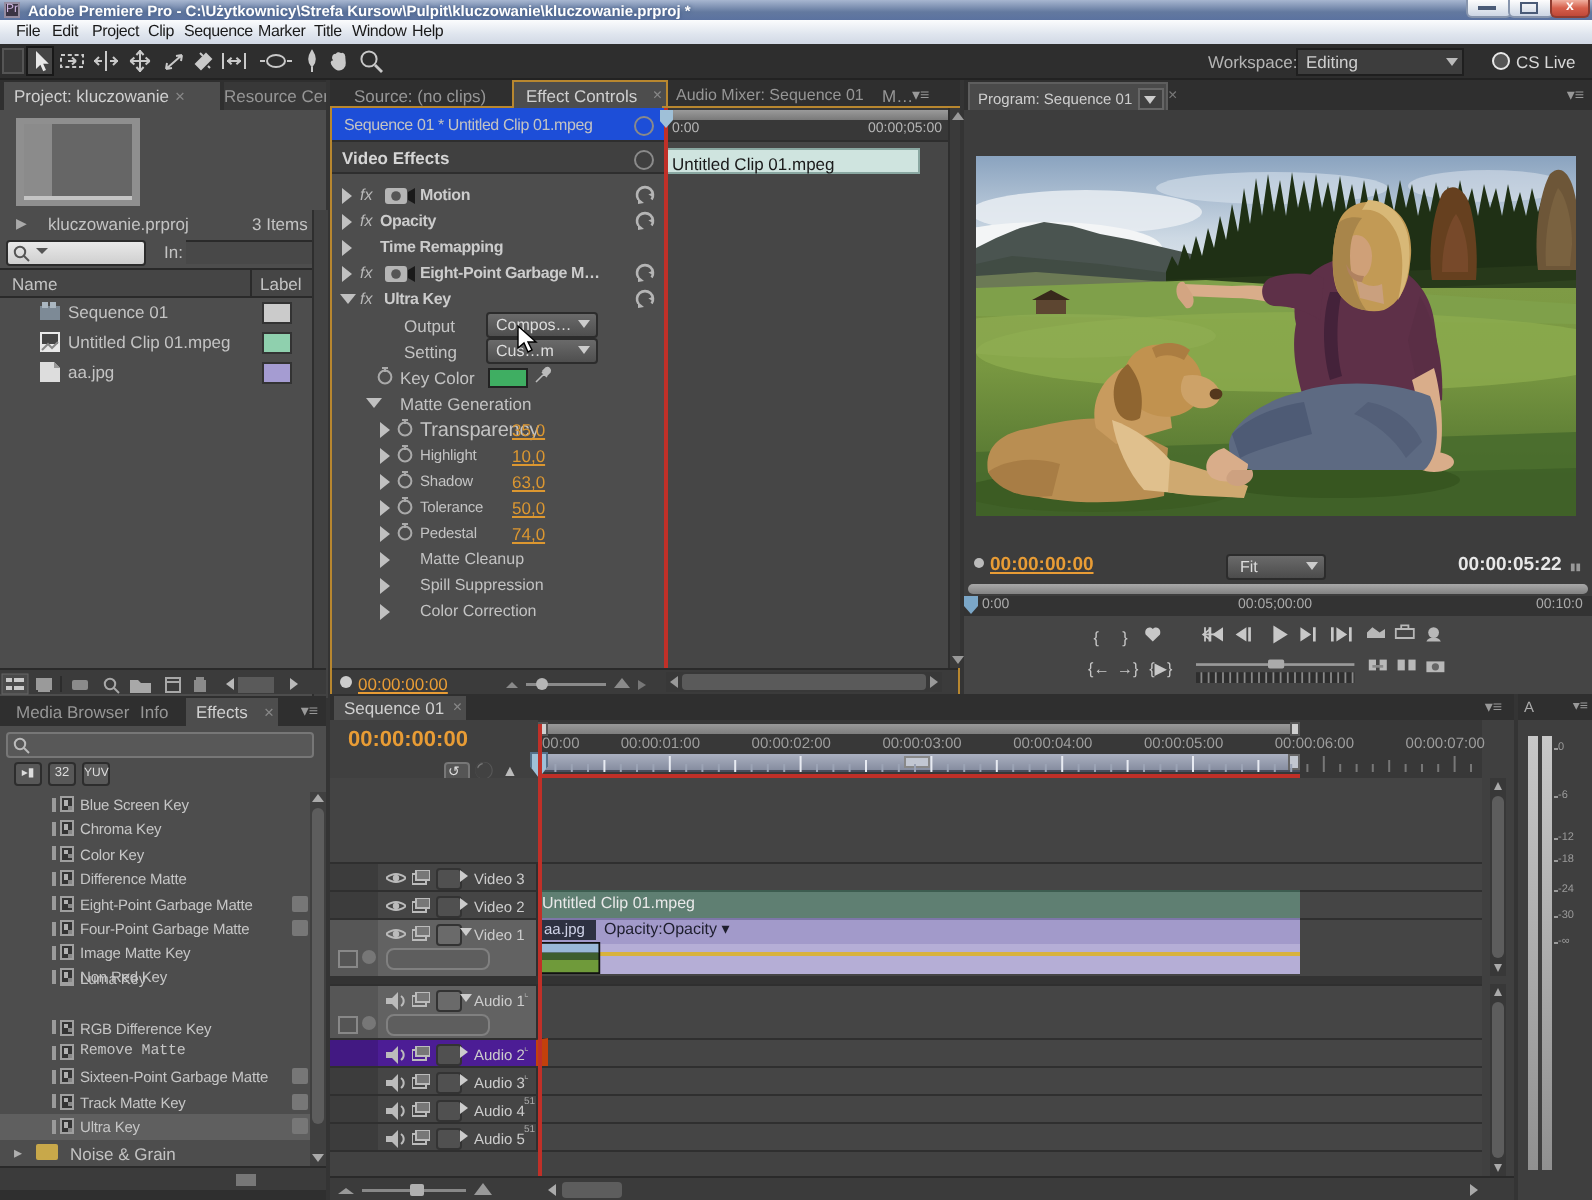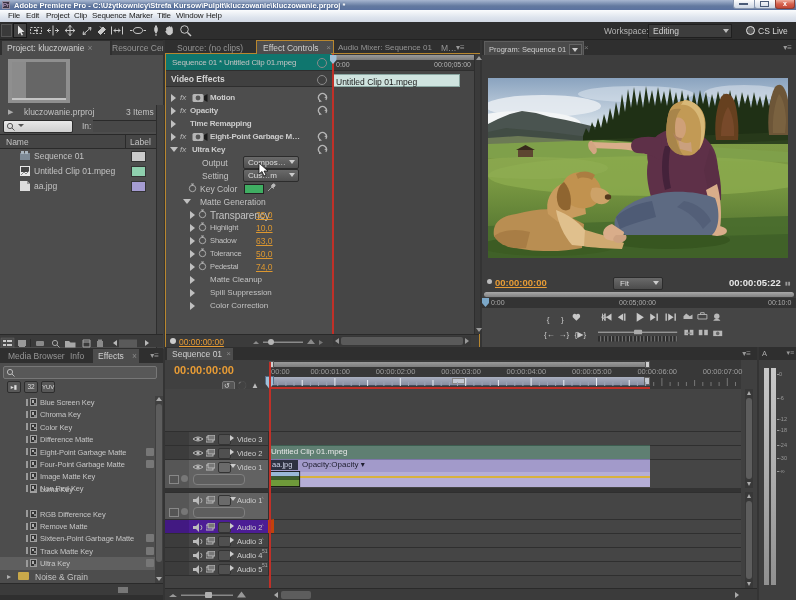--- a/index.html
+++ b/index.html
@@ -277,21 +277,21 @@
           <span style="position:absolute;left:40px;top:2px;font-size:7.5px;letter-spacing:-0.1px;color:#c6c6c6;white-space:nowrap;">Non Red Key</span>
         </div>
         <div style="position:absolute;left:0;top:111.6px;width:155px;height:12.4px;">
           <span style="position:absolute;left:26px;top:2.5px;width:2px;height:7px;background:#9a9a9a;"></span>
           <span style="position:absolute;left:29.5px;top:2px;width:7px;height:8px;background:#333;border:1px solid #a0a0a0;box-sizing:border-box;">
             <span style="position:absolute;left:1px;top:1px;width:2.5px;height:2.5px;background:#b0b0b0;"></span>
             <span style="position:absolute;left:3.5px;top:3.5px;width:2px;height:2px;background:#888;"></span>
           </span>
           <span style="position:absolute;left:40px;top:2px;font-size:7.5px;letter-spacing:-0.1px;color:#c6c6c6;white-space:nowrap;">RGB Difference Key</span>
         </div>
-        <div style="position:absolute;left:0;top:124.0px;width:155px;height:12.4px;">
+        <div style="position:absolute;left:0;top:124.0px;width:155px;height:12.4px;font-family:Liberation Mono, monospace;">
           <span style="position:absolute;left:26px;top:2.5px;width:2px;height:7px;background:#9a9a9a;"></span>
           <span style="position:absolute;left:29.5px;top:2px;width:7px;height:8px;background:#333;border:1px solid #a0a0a0;box-sizing:border-box;">
             <span style="position:absolute;left:1px;top:1px;width:2.5px;height:2.5px;background:#b0b0b0;"></span>
             <span style="position:absolute;left:3.5px;top:3.5px;width:2px;height:2px;background:#888;"></span>
           </span>
           <span style="position:absolute;left:40px;top:2px;font-size:7.5px;letter-spacing:-0.1px;color:#c6c6c6;white-space:nowrap;">Remove Matte</span>
         </div>
         <div style="position:absolute;left:0;top:136.4px;width:155px;height:12.4px;">
           <span style="position:absolute;left:26px;top:2.5px;width:2px;height:7px;background:#9a9a9a;"></span>
           <span style="position:absolute;left:29.5px;top:2px;width:7px;height:8px;background:#333;border:1px solid #a0a0a0;box-sizing:border-box;">
@@ -347,21 +347,21 @@
           <span style="position:absolute;right:2px;top:2px;color:#888;font-size:8px;">×</span>
         </div>
     <span class="abs tab-in" style="left:173px;top:3px;font-size:8px;">Audio Mixer: Sequence 01</span>
     <span class="abs tab-in" style="left:276px;top:3px;font-size:8.5px;">M…</span>
     <span class="abs" style="left:291px;top:3px;color:#999;font-size:8px;">▾≡</span>
   </div>
 
   <div class="abs" style="left:92px;top:13px;width:74px;height:1px;background:#4d4d4d;z-index:5;"></div>
   <div class="abs" style="left:0;top:13px;width:315px;height:294px;border:1px solid #b8872f;box-sizing:border-box;background:#4d4d4d;">
 
-    <div class="abs" style="left:0;top:0;width:166px;height:16px;background:#0f766e;border-bottom:1px solid #2e2e2e;">
+    <div class="abs" style="left:0;top:0;width:166px;height:16px;background:#1d4ed8;border-bottom:1px solid #2e2e2e;">
       <span class="abs txt" style="left:6px;top:4px;font-size:8px;letter-spacing:-0.2px;white-space:nowrap;">Sequence 01 * Untitled Clip 01.mpeg</span>
       <span class="abs" style="left:151px;top:4px;width:8px;height:8px;border:1px solid #8a8a8a;border-radius:50%;"></span>
     </div>
 
     <div class="abs" style="left:0;top:17px;width:166px;height:15px;background:#404040;border-bottom:1px solid #2e2e2e;">
       <span class="abs" style="left:5px;top:3px;font-size:8.5px;font-weight:bold;color:#d5d5d5;">Video Effects</span>
       <span class="abs" style="left:151px;top:4px;width:8px;height:8px;border:1px solid #8a8a8a;border-radius:50%;"></span>
     </div>
     <div id="ecrows">
           <span style="position:absolute;left:5px;top:40px;width:0;height:0;border-top:4px solid transparent;border-bottom:4px solid transparent;border-left:5px solid #c0c0c0;"></span>

